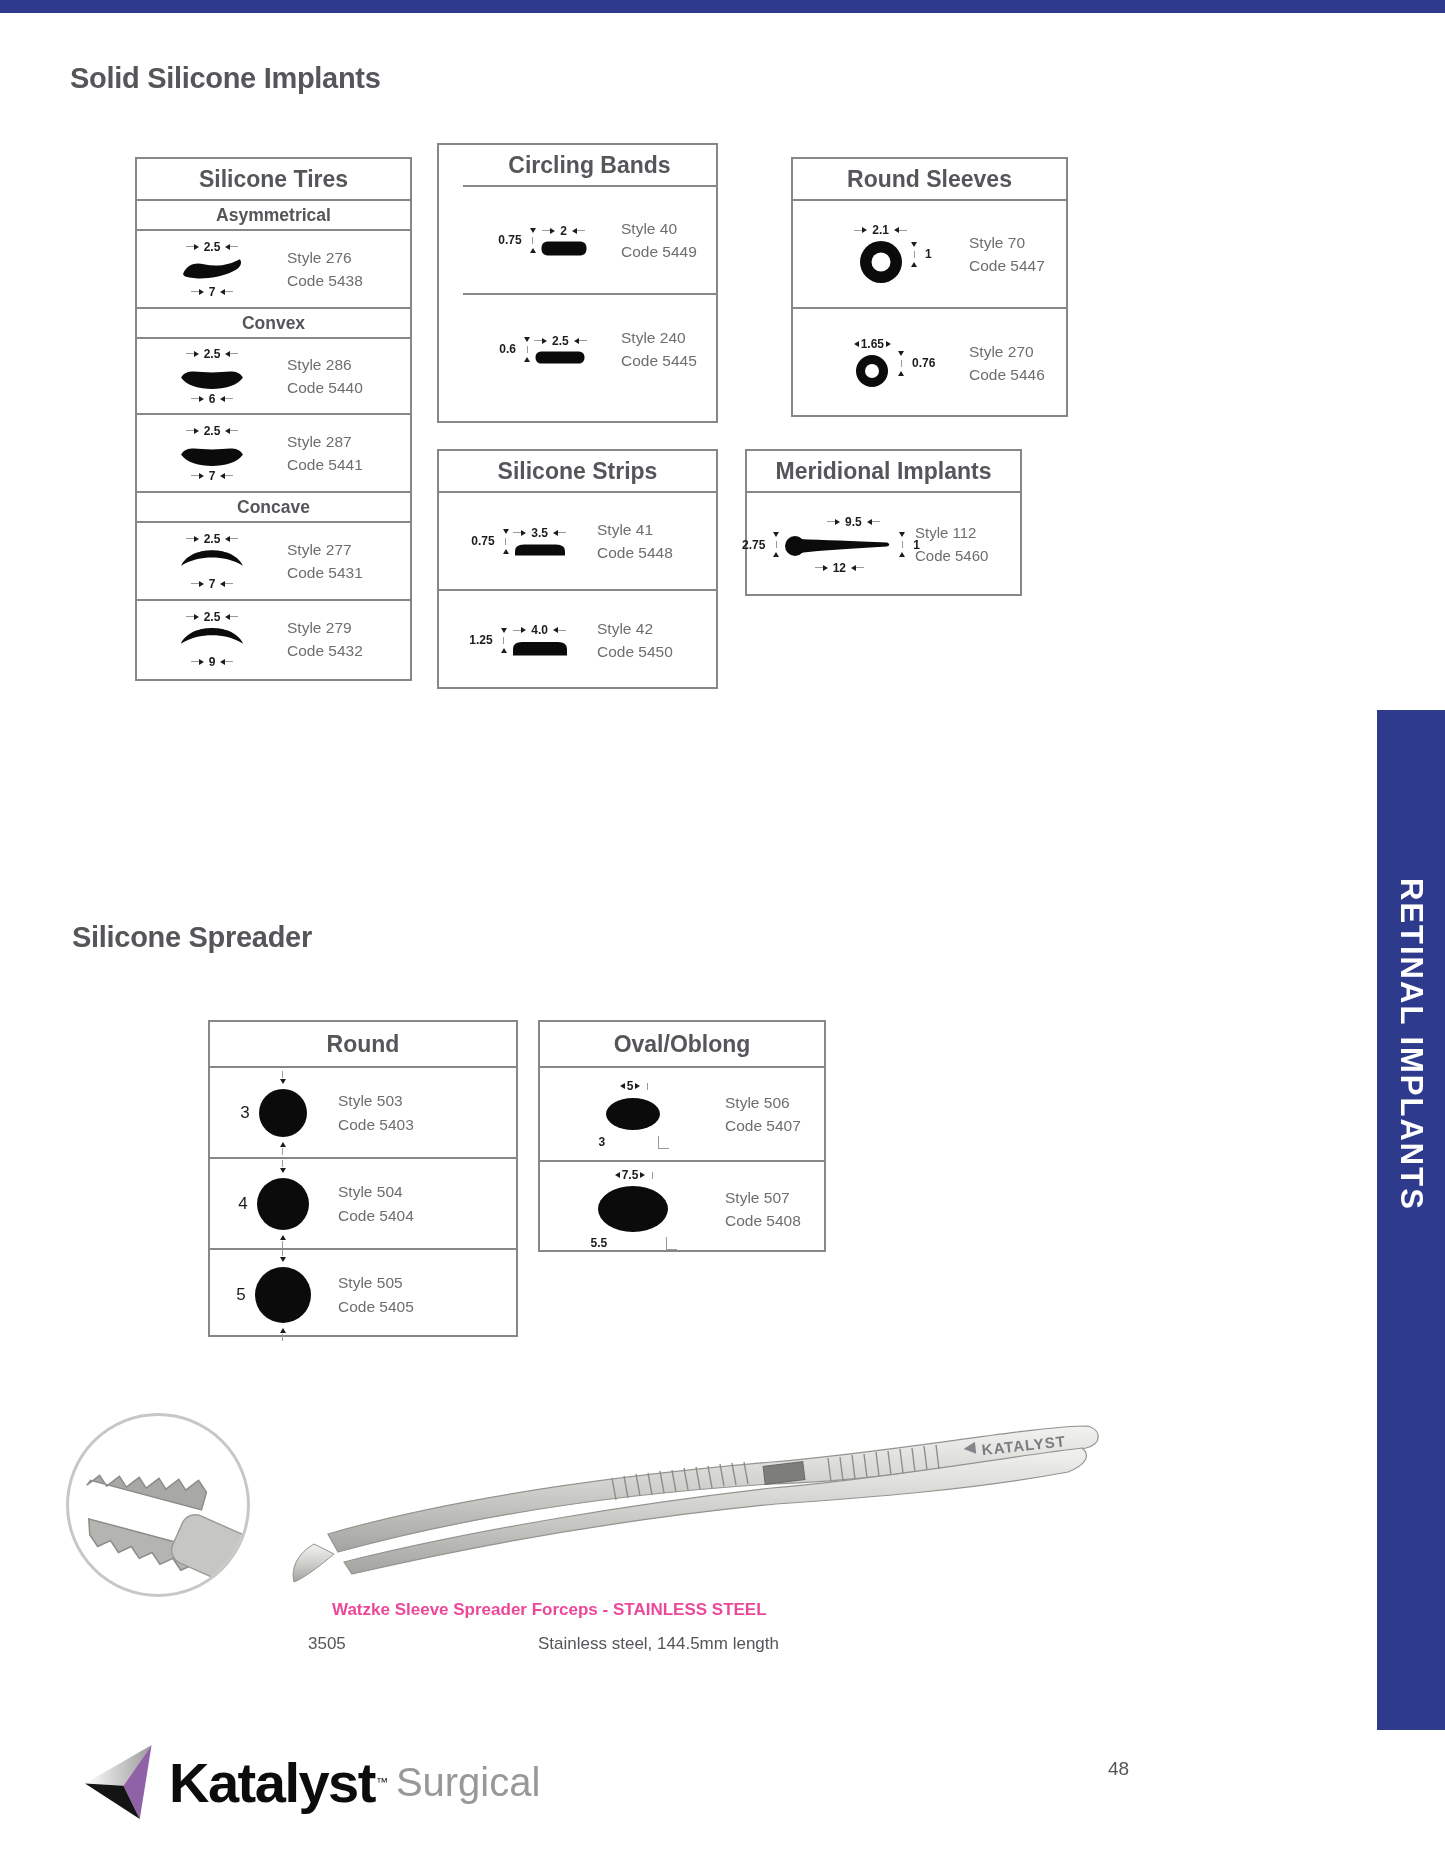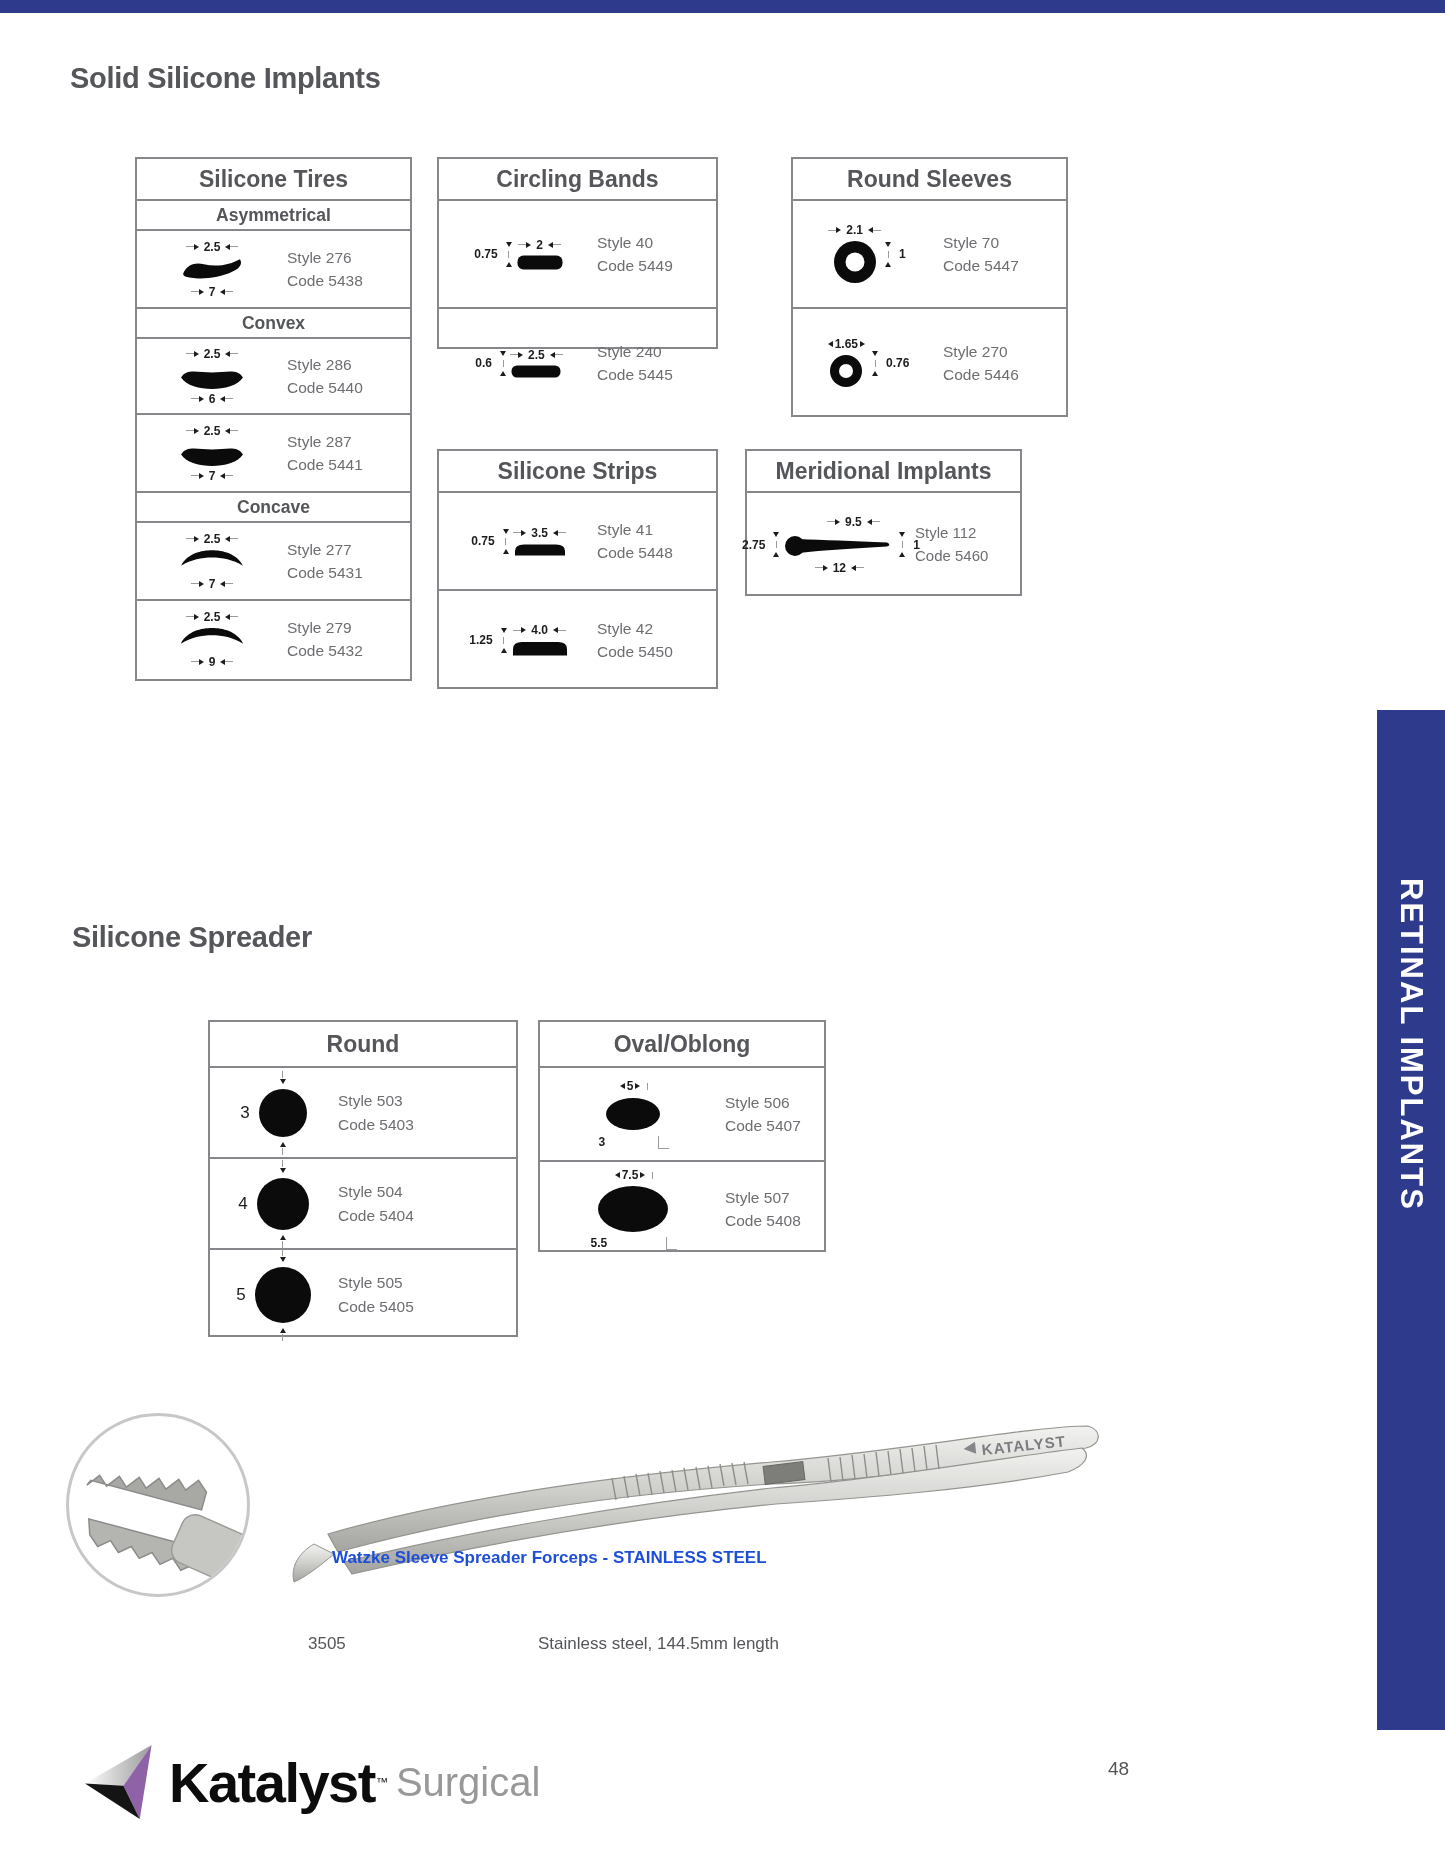--- a/index.html
+++ b/index.html
@@ -36,26 +36,26 @@
   i.lnv{display:block;width:1px;background:#9b9b9b;height:7px;}
   .dcol{display:flex;flex-direction:column;align-items:center;gap:2px;}
   .drow{display:flex;align-items:center;gap:4px;}
   svg{display:block;}
 
   
   #tires{left:135px;top:157px;width:277px;height:524px;}
   #tires .ttl{height:40px;} #tires .sub{height:28px;}
   #tires .trow{height:78px;} #tires .trow.short{height:76px;}
   #tires .diag{width:150px;}
-  #bands{left:437px;top:157px;width:281px;height:192px;}
+  #bands{left:437px;top:143px;width:281px;height:280px;padding-left:24px;}
   #bands .ttl{height:40px;} #bands .trow{height:108px;}
   #bands .diag{width:158px;}
   #sleeves{left:745px;top:157px;width:277px;height:260px;margin-left:46px;}
   #sleeves .ttl{height:40px;} #sleeves .trow{height:108px;}
-  #sleeves .diag{width:150px;}
+  #sleeves .diag{width:150px;padding-left:26px;}
   #strips{left:437px;top:449px;width:281px;height:240px;}
   #strips .ttl{height:40px;} #strips .trow{height:98px;}
   #strips .diag{width:158px;}
   #merid{left:745px;top:449px;width:277px;height:147px;}
   #merid .ttl{height:40px;text-align:center;} #merid .trow{height:103px;}
   #merid .diag{width:168px;}
   #merid .lbls{font-size:15px;}
   #roundt{left:172px;top:1020px;width:310px;height:317px;margin-left:36px;}
   #roundt .ttl{height:44px;} #roundt .trow{height:91px;}
   #roundt .trow:last-child{height:89px;}
@@ -70,21 +70,21 @@
   
   .sidebar{position:absolute;left:1377px;top:710px;width:68px;height:1020px;background:#2e3a8c;}
   .sidebar span{position:absolute;top:168px;left:50%;transform:translateX(-50%);
     writing-mode:vertical-rl;font-size:31px;font-weight:bold;color:#ffffff;
     letter-spacing:2px;white-space:nowrap;}
 
   
   .inset{position:absolute;left:66px;top:1413px;width:184px;height:184px;border-radius:50%;
          border:3px solid #c7c7c5;overflow:hidden;background:#fff;box-sizing:border-box;}
   .forceps{position:absolute;left:252px;top:1386px;}
-  .pname{position:absolute;left:332px;top:1548px;font-size:17px;font-weight:bold;color:#1d4ed8;}
+  .pname{position:absolute;left:332px;top:1600px;font-size:17px;font-weight:bold;color:#ec4899;}
   .psku{position:absolute;left:308px;top:1634px;font-size:17px;color:#55565a;}
   .pdesc{position:absolute;left:538px;top:1634px;font-size:17px;color:#55565a;}
 
   
   .logo{position:absolute;left:85px;top:1742px;display:flex;align-items:center;}
   .brand{font-size:56px;font-weight:bold;color:#0c0c0c;letter-spacing:-1.5px;margin-left:10px;}
   .tm{font-size:12px;color:#0c0c0c;vertical-align:28px;margin-left:1px;}
   .division{font-size:40px;color:#98989a;margin-left:8px;font-weight:400;}
   .pagenum{position:absolute;left:1108px;top:1758px;font-size:19px;color:#55565a;}
 </style>

